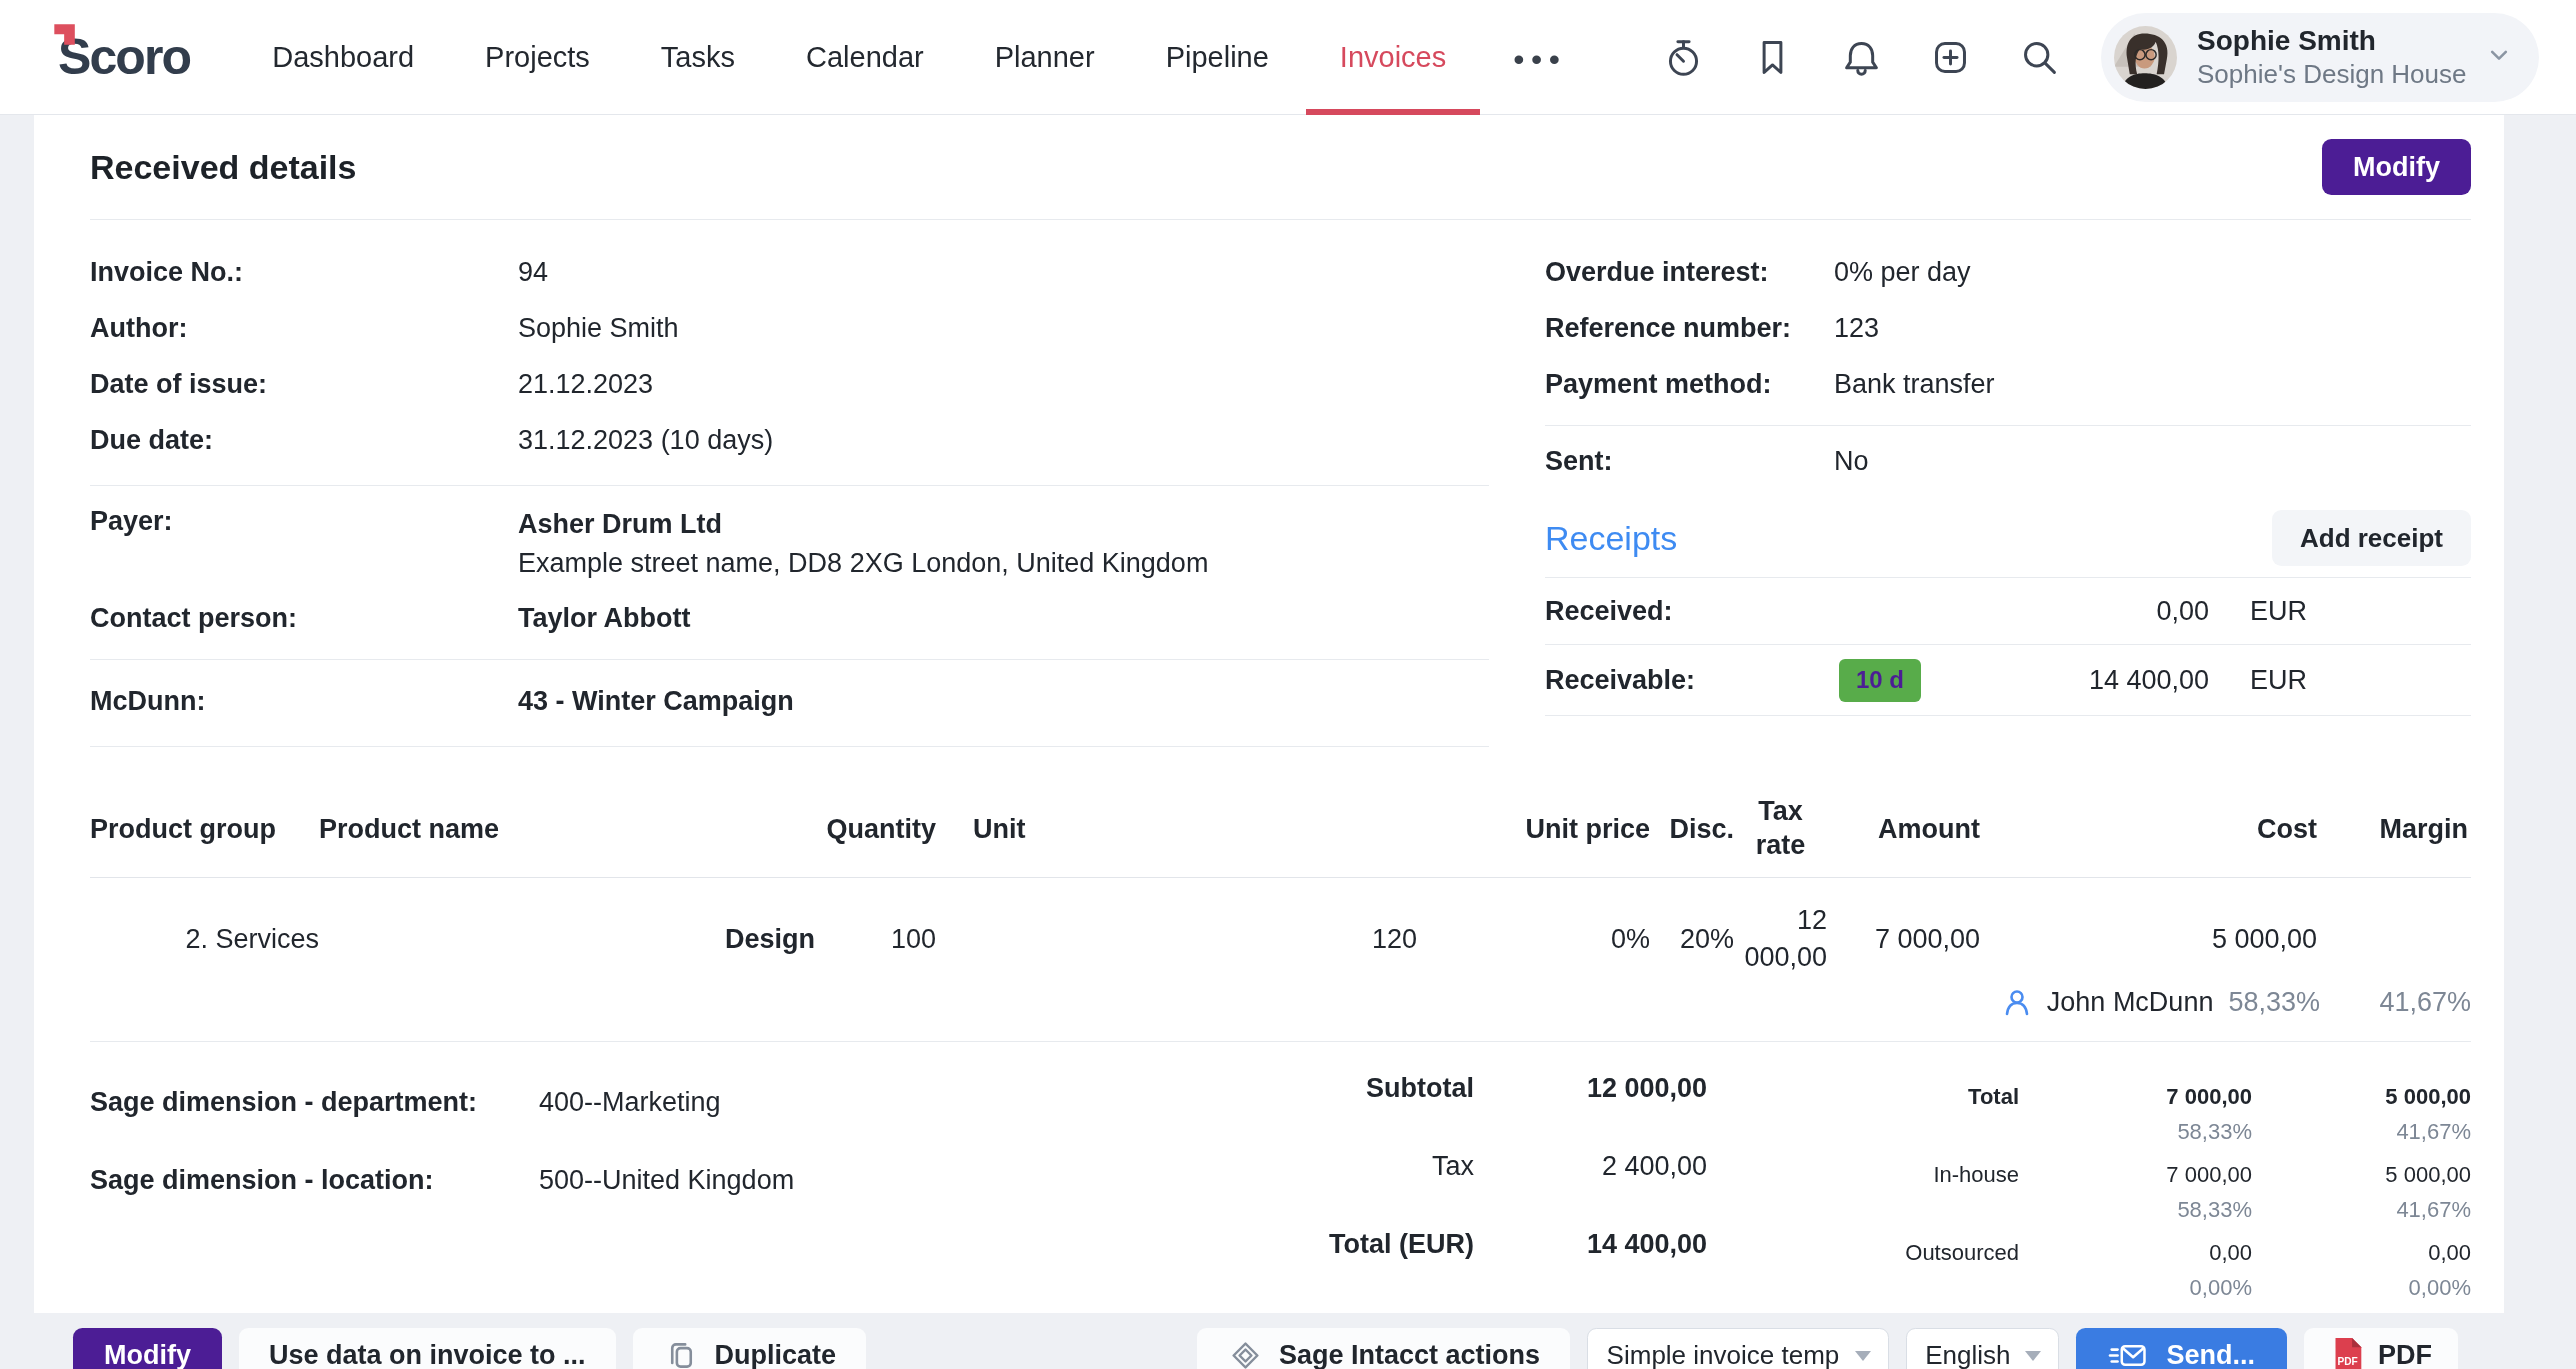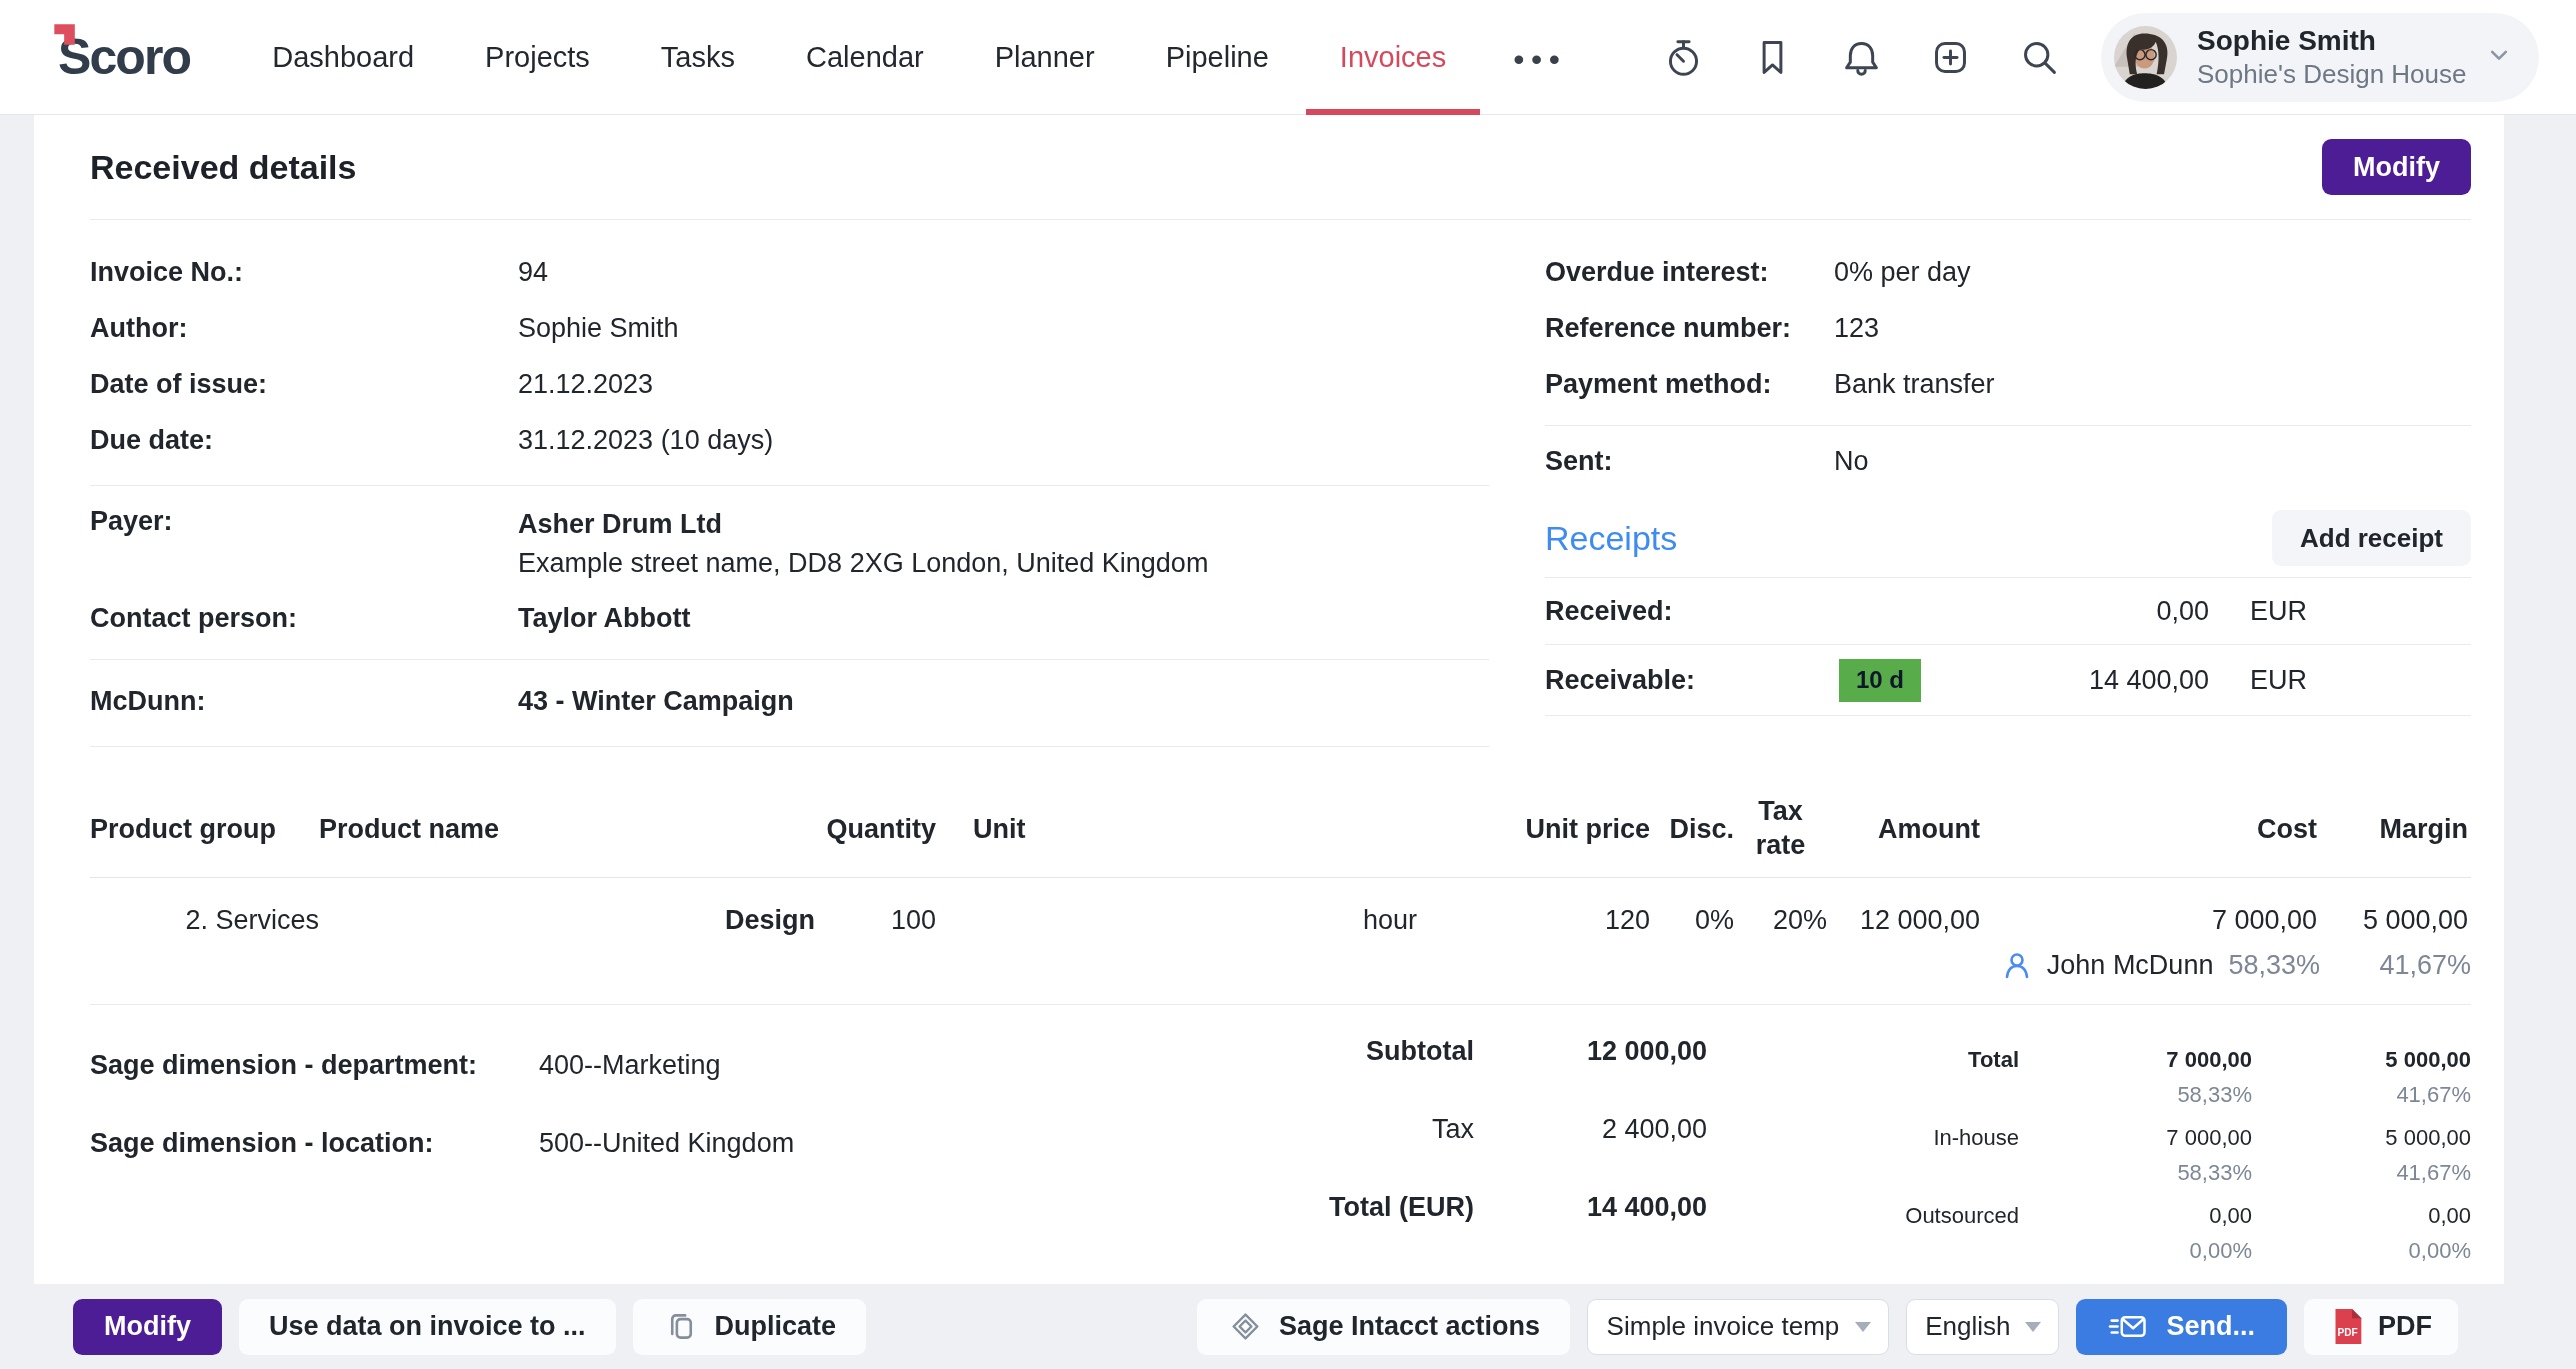--- a/index.html
+++ b/index.html
@@ -80,21 +80,21 @@
 
   
   .receipts-head { display:flex; justify-content:space-between; align-items:center; margin-top:26px; height:60px; }
   .receipts-title { font-size:34px; color:#3e8bf2; font-weight:400; cursor:pointer; }
   .btn-add-receipt { background:#f3f5f8; color:#21262d; padding:0 28px; font-size:26px; }
   .receipts-divider { margin-top:9.3px; }
   .r-row { display:flex; align-items:center; border-bottom:0.9px solid #e7eaee; font-size:27px; }
   .r-row.received { height:67px; }
   .r-row.receivable { height:71px; }
   .r-label { width:294px; font-weight:700; flex-shrink:0; }
-  .r-badge { background:#58ac4a; color:#0f172a; font-size:24px; font-weight:700; border-radius:0; padding:7.5px 17px; }
+  .r-badge { background:#58ac4a; color:#4c1d95; font-size:24px; font-weight:700; border-radius:6px; padding:7.5px 17px; }
   .r-amount { margin-left:auto; text-align:right; }
   .r-cur { width:221px; margin-left:41px; flex-shrink:0; }
 
   
   .ptable { margin-top:34px; }
   .pgrid { display:grid; grid-template-columns:229px 496px 121px 481px 233px 84px 93px 153px 337px 151px; align-items:center; }
   .thead { min-height:97px; border-bottom:1.9px solid #e2e5ea; font-size:27px; font-weight:700; }
   .c-r { text-align:right; }
   .c-unit { padding-left:37px; }
   .c-tax { text-align:center; line-height:1.25; }
@@ -309,21 +309,20 @@
           <div class="c-r">Amount</div>
           <div class="c-r">Cost</div>
           <div class="c-r">Margin</div>
         </div>
 
         <div>
           <div class="pgrid trow">
             <div>2. Services</div>
             <div class="v-bold">Design</div>
             <div class="c-r">100</div>
-            <div class="c-unit">hour</div>
             <div class="c-r">120</div>
             <div class="c-r">0%</div>
             <div class="c-r">20%</div>
             <div class="c-r">12 000,00</div>
             <div class="c-r">7 000,00</div>
             <div class="c-r">5 000,00</div>
           </div>
           <div class="trow-sub">
             <div></div>
             <div class="assignee">

